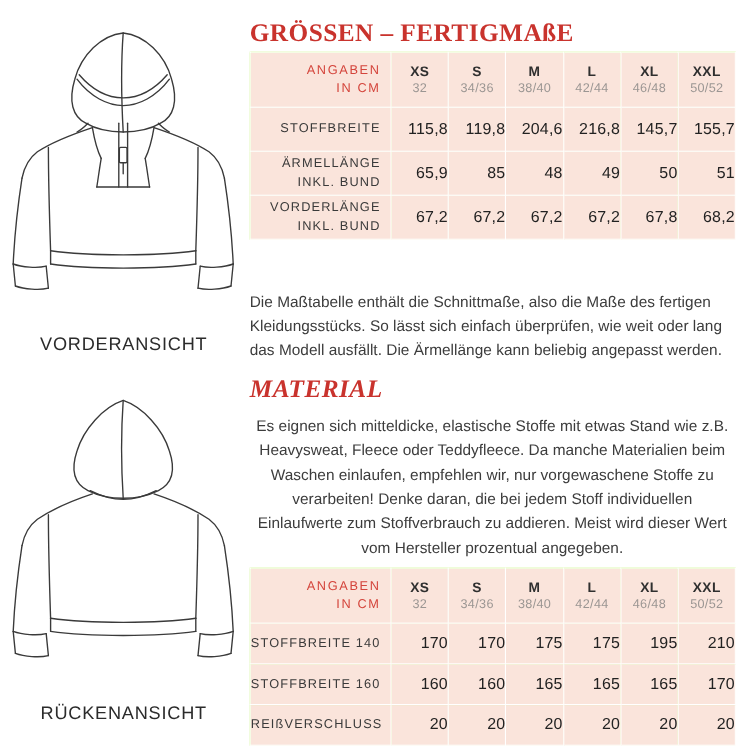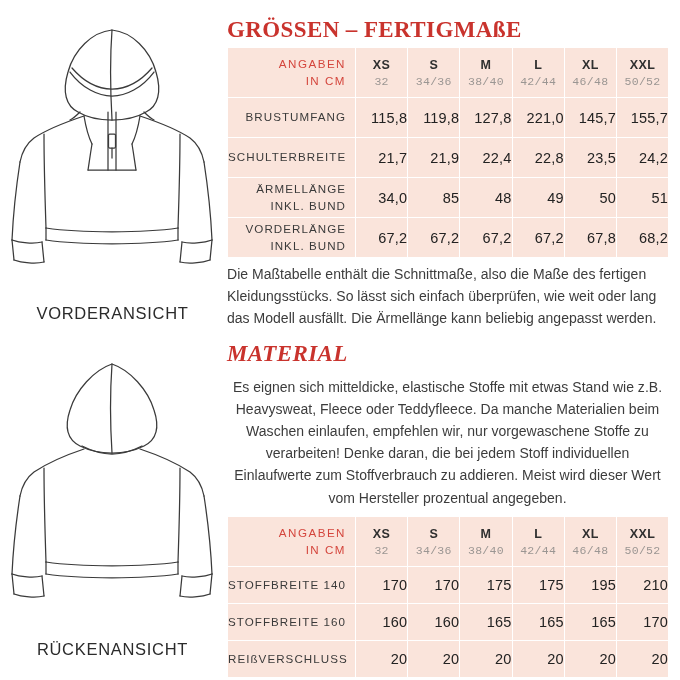--- a/index.html
+++ b/index.html
@@ -84,21 +84,20 @@
     color: #2f2f2f;
     letter-spacing: 0.4px;
     font-weight: bold;
   }
   .size-head .num {
     display: block;
     font-size: 11.5px;
     color: #9b9693;
     letter-spacing: 0.3px;
     margin-top: 3px;
-    font-family: Liberation Mono, monospace;
   }
   table.size-table td.row-label {
     text-align: right;
     padding-right: 9px;
     font-size: 11.6px;
     color: #3a3a3a;
     letter-spacing: 1.05px;
     line-height: 1.45;
   }
   table.size-table td.val {
@@ -287,46 +286,35 @@
           </th>
           <th class="size-head">
             <span class="sz">XXL</span>
             <span class="num">50/52</span>
           </th>
         </tr>
       </thead>
       <tbody>
         <tr class="body-row">
           <td class="row-label">
-            <span>BRUSTUMFANG</span>
+            <span>STOFFBREITE</span>
           </td>
           <td class="val">115,8</td>
           <td class="val">119,8</td>
-          <td class="val">127,8</td>
-          <td class="val">221,0</td>
+          <td class="val">204,6</td>
+          <td class="val">216,8</td>
           <td class="val">145,7</td>
           <td class="val">155,7</td>
-        </tr>
-        <tr class="body-row">
-          <td class="row-label">
-            <span>SCHULTERBREITE</span>
-          </td>
-          <td class="val">21,7</td>
-          <td class="val">21,9</td>
-          <td class="val">22,4</td>
-          <td class="val">22,8</td>
-          <td class="val">23,5</td>
-          <td class="val">24,2</td>
         </tr>
         <tr class="body-row">
           <td class="row-label">
             <span>ÄRMELLÄNGE</span><br>
             <span>INKL. BUND</span>
           </td>
-          <td class="val">34,0</td>
+          <td class="val">65,9</td>
           <td class="val">85</td>
           <td class="val">48</td>
           <td class="val">49</td>
           <td class="val">50</td>
           <td class="val">51</td>
         </tr>
         <tr class="body-row">
           <td class="row-label">
             <span>VORDERLÄNGE</span><br>
             <span>INKL. BUND</span>

